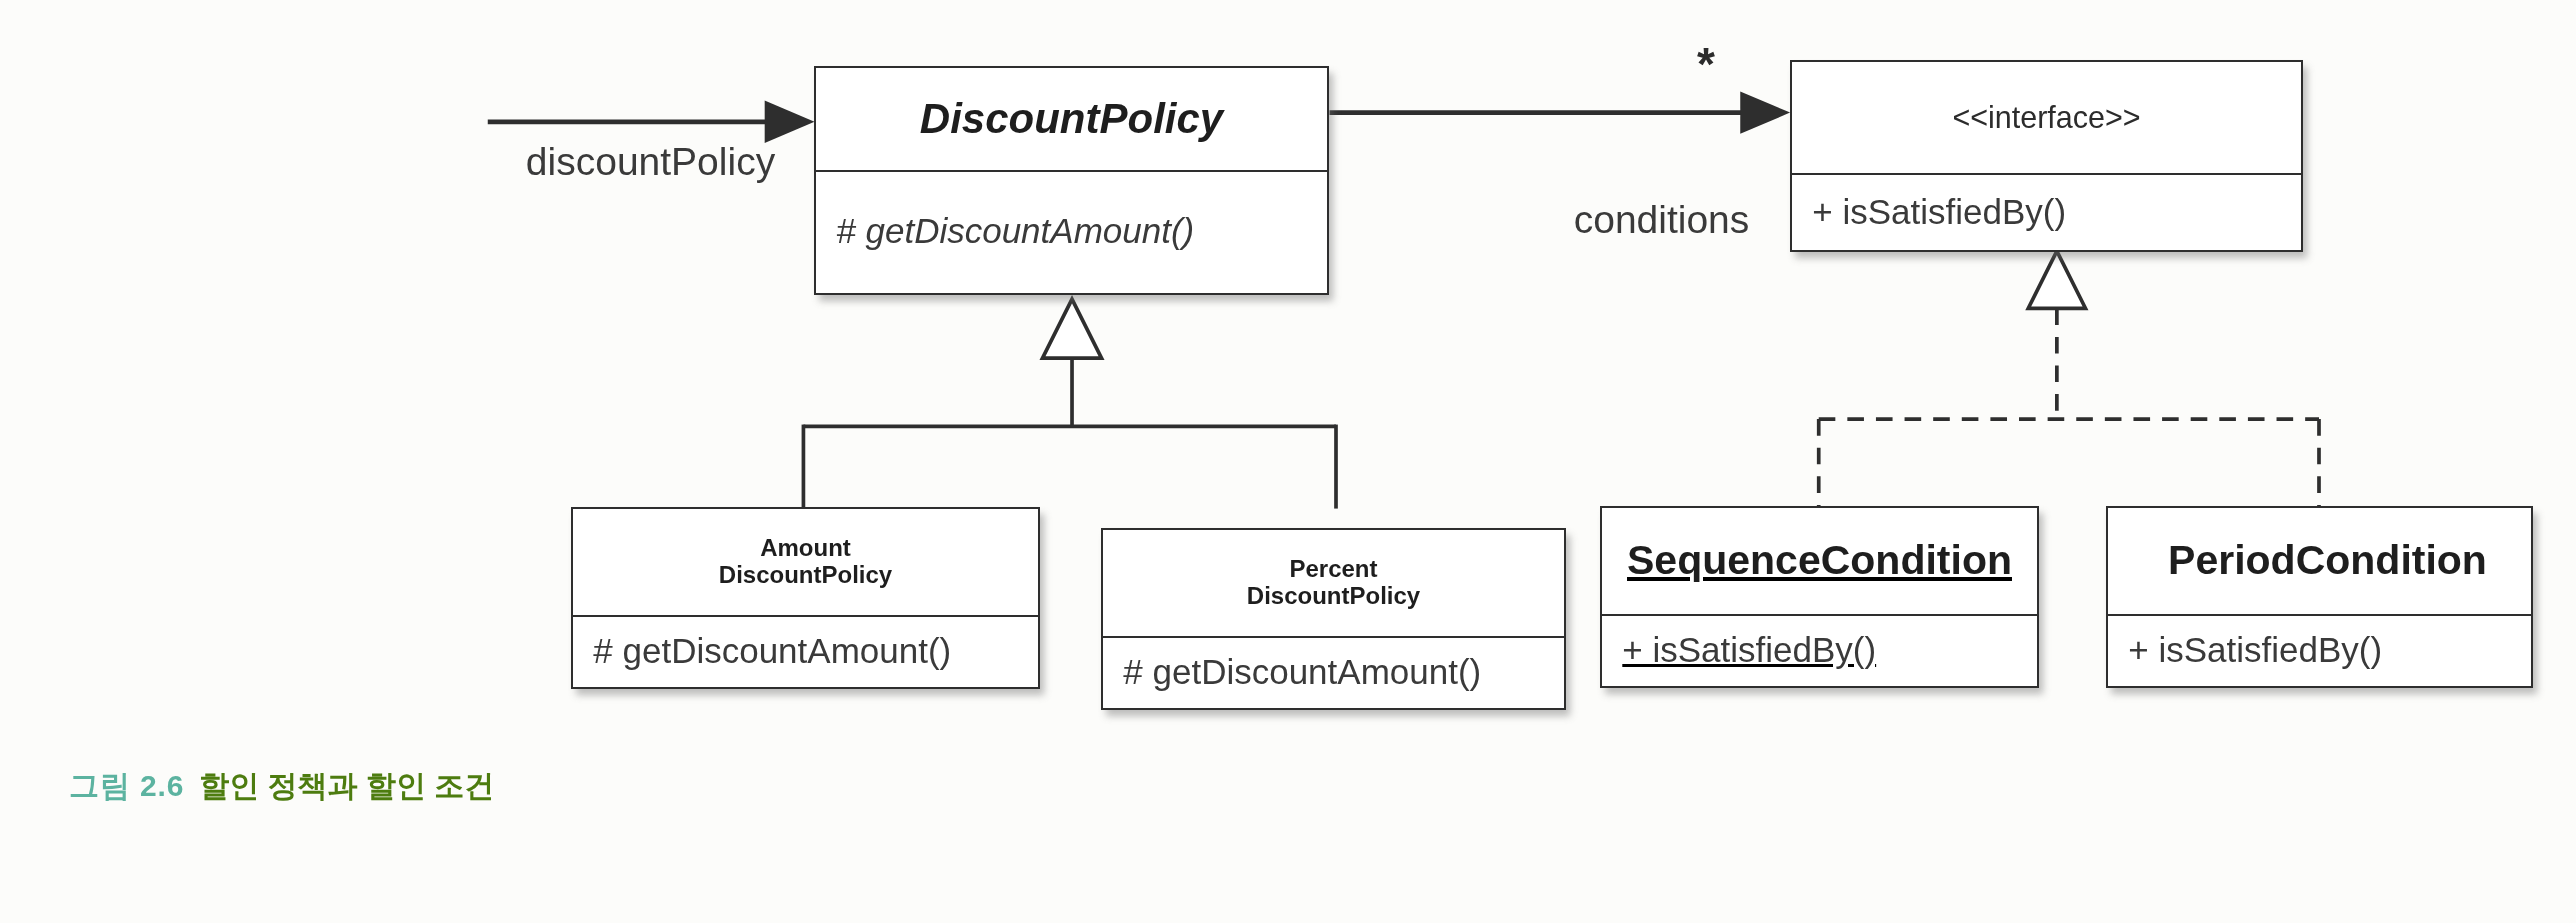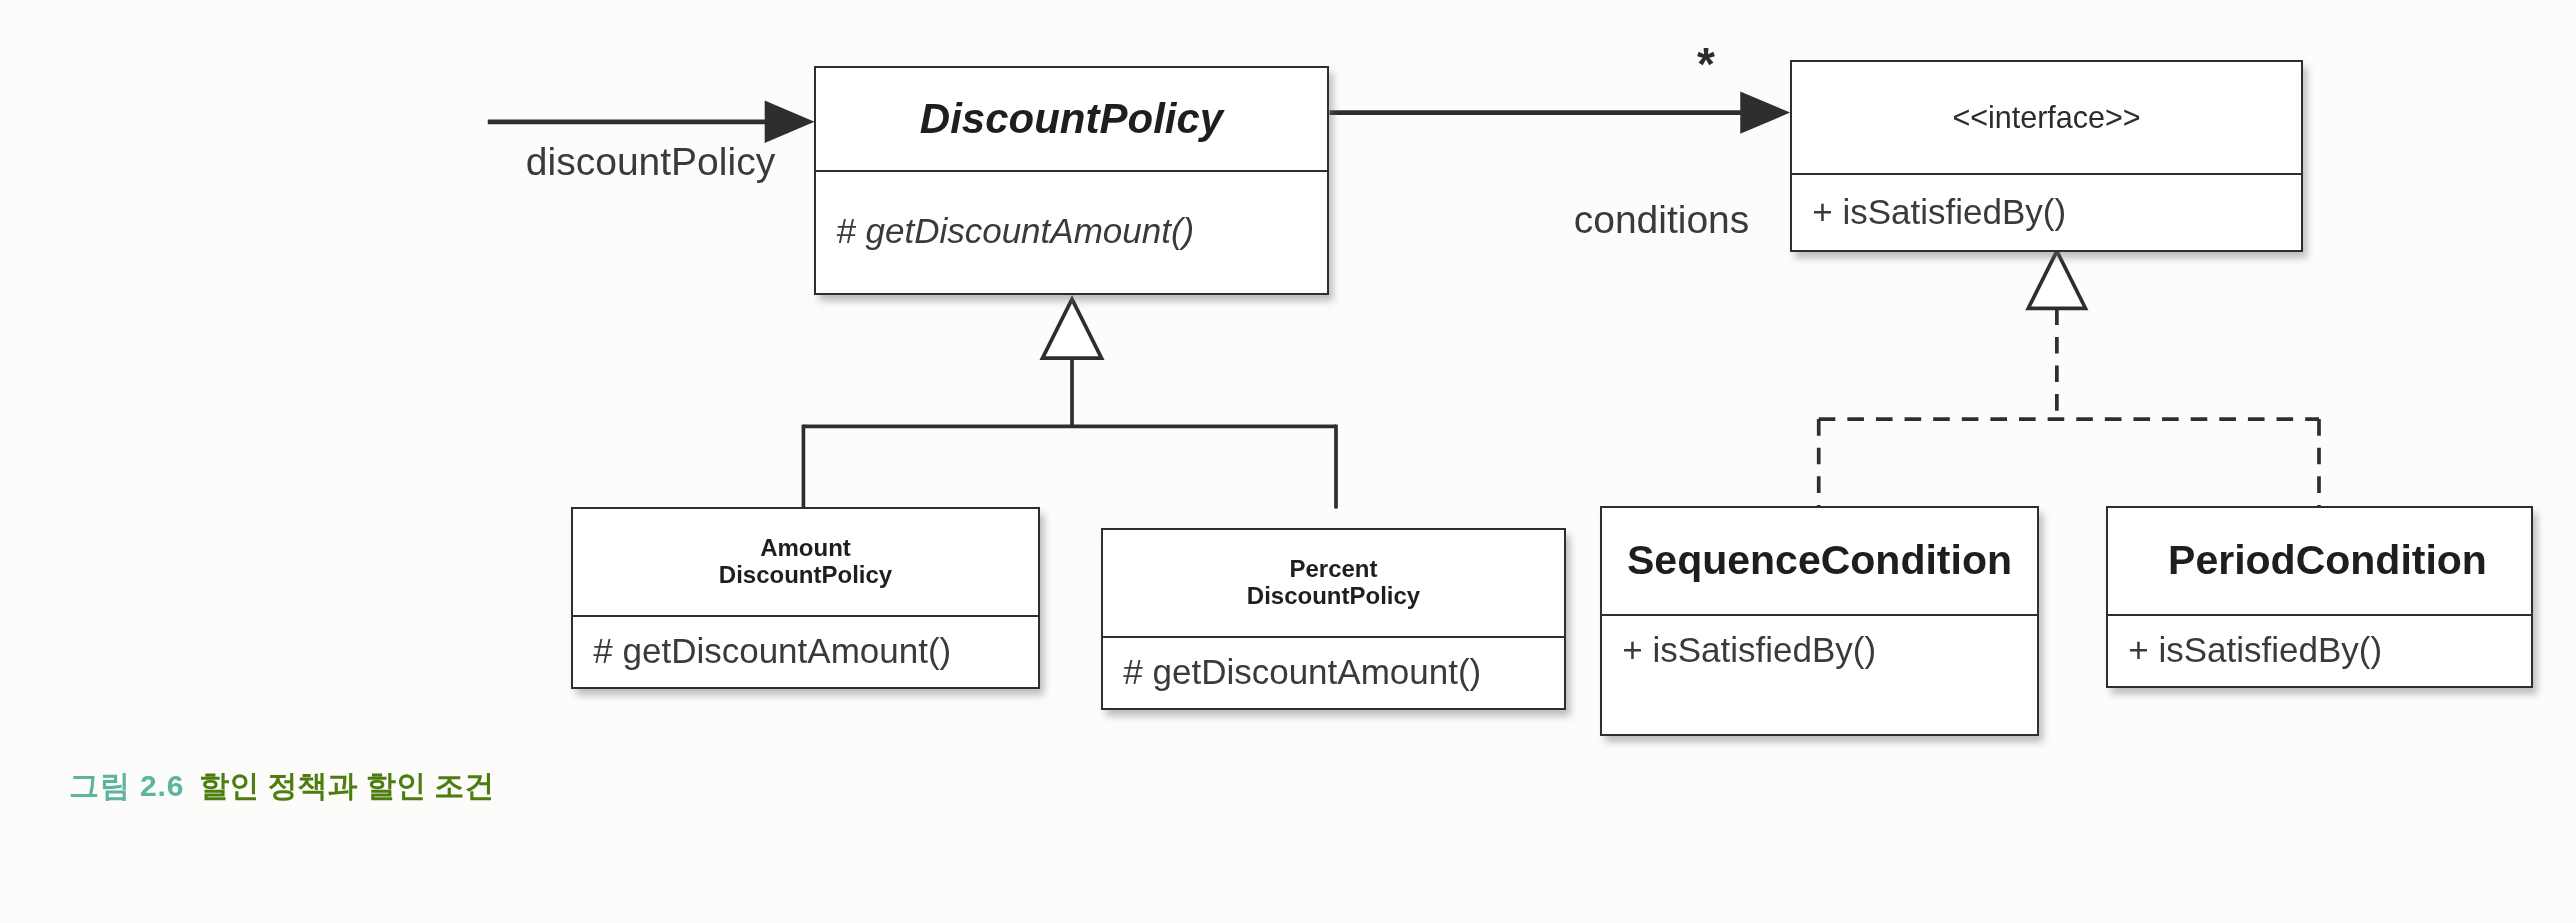--- a/index.html
+++ b/index.html
@@ -163,21 +163,21 @@
   <div class="class-box" style="left:1101px; top:507px; width:465px; height:182px;margin-top:21px;">
     <div class="compartment-title title-two-line" style="height:108px;">
       <div>Percent</div>
       <div>DiscountPolicy</div>
     </div>
     <div class="compartment-methods" style="height:68px;">
       <div># getDiscountAmount()</div>
     </div>
   </div>
 
-  <div class="class-box" style="left:1600px; top:506px; width:439px; height:230px;">
+  <div class="class-box" style="left:1600px; top:506px; width:439px; height:182px;text-decoration:underline;">
     <div class="compartment-title title-single" style="height:108px;">SequenceCondition</div>
     <div class="compartment-methods" style="height:68px;">
       <div>+ isSatisfiedBy()</div>
     </div>
   </div>
 
   <div class="class-box" style="left:2106px; top:506px; width:427px; height:182px;">
     <div class="compartment-title title-single" style="height:108px;padding-left:16px;">PeriodCondition</div>
     <div class="compartment-methods" style="height:68px;">
       <div>+ isSatisfiedBy()</div>

